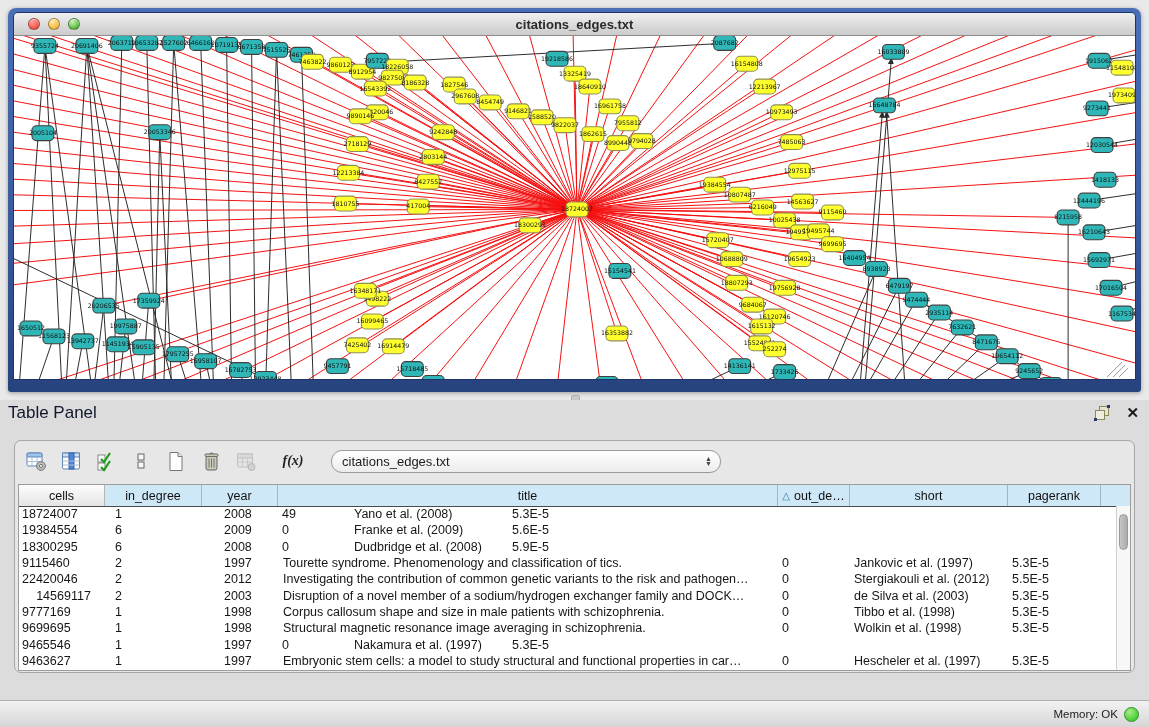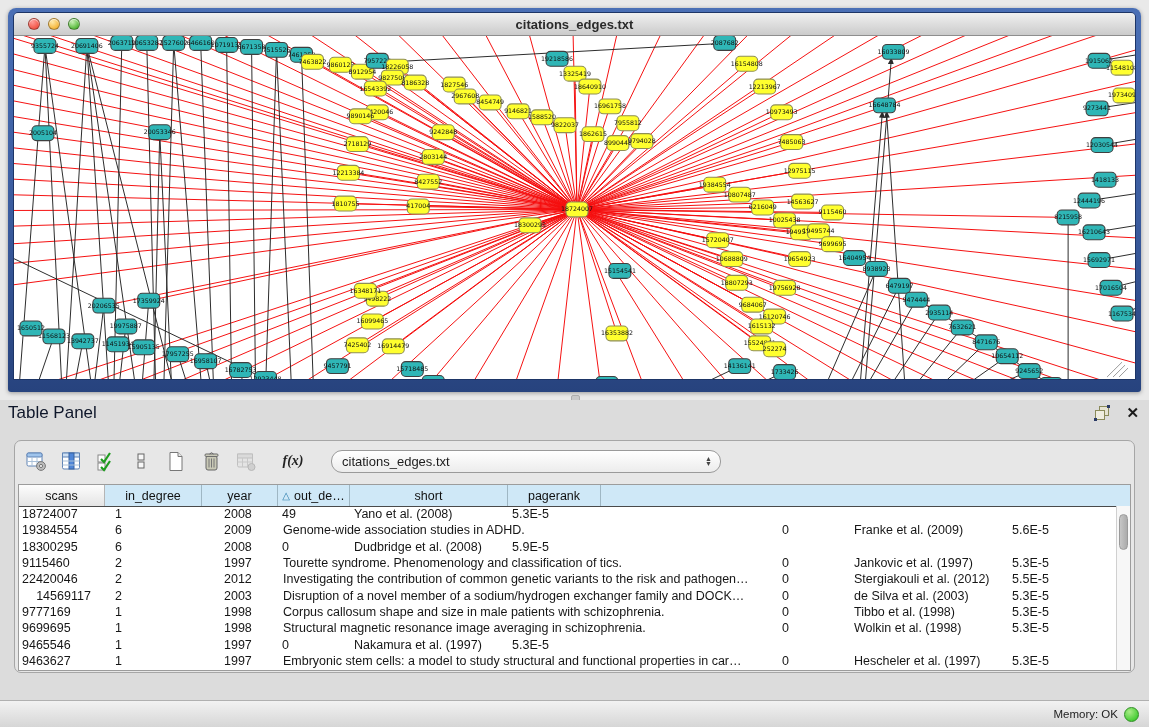--- a/index.html
+++ b/index.html
@@ -873,27 +873,30 @@
         <span class="combo-arrows">
             <span>▲</span>
             <span>▼</span>
           </span>
       </div>
     </div>
 
     <div class="tbl">
       <div class="thead">
           <div class="th gray" style="width: 86px;">
-            <span>scans</span>
+            <span>cells</span>
           </div>
           <div class="th" style="width: 97px;">
             <span>in_degree</span>
           </div>
           <div class="th" style="width: 76px;">
             <span>year</span>
+          </div>
+          <div class="th" style="width: 500px;">
+            <span>title</span>
           </div>
           <div class="th" style="width: 72px;">
             <span class="tri">△</span>
             <span>out_de…</span>
           </div>
           <div class="th" style="width: 158px;">
             <span>short</span>
           </div>
           <div class="th" style="width: 93px;">
             <span>pagerank</span>
@@ -906,21 +909,20 @@
             <div class="td" style="width: 97px; padding-left: 10px; box-sizing: border-box;">1</div>
             <div class="td" style="width: 76px; padding-left: 22px; box-sizing: border-box;">2008</div>
             <div class="td" style="width: 72px; padding-left: 4px; box-sizing: border-box;">49</div>
             <div class="td" style="width: 158px; padding-left: 4px; box-sizing: border-box;">Yano et al. (2008)</div>
             <div class="td" style="width: 93px; padding-left: 4px; box-sizing: border-box;">5.3E-5</div>
           </div>
           <div class="tr">
             <div class="td" style="width: 86px; padding-left: 3px; box-sizing: border-box;">19384554</div>
             <div class="td" style="width: 97px; padding-left: 10px; box-sizing: border-box;">6</div>
             <div class="td" style="width: 76px; padding-left: 22px; box-sizing: border-box;">2009</div>
-            <div class="td" style="width: 500px; padding-left: 5px; box-sizing: border-box;">Genome-wide association studies in ADHD.</div>
             <div class="td" style="width: 72px; padding-left: 4px; box-sizing: border-box;">0</div>
             <div class="td" style="width: 158px; padding-left: 4px; box-sizing: border-box;">Franke et al. (2009)</div>
             <div class="td" style="width: 93px; padding-left: 4px; box-sizing: border-box;">5.6E-5</div>
           </div>
           <div class="tr">
             <div class="td" style="width: 86px; padding-left: 3px; box-sizing: border-box;">18300295</div>
             <div class="td" style="width: 97px; padding-left: 10px; box-sizing: border-box;">6</div>
             <div class="td" style="width: 76px; padding-left: 22px; box-sizing: border-box;">2008</div>
             <div class="td" style="width: 72px; padding-left: 4px; box-sizing: border-box;">0</div>
             <div class="td" style="width: 158px; padding-left: 4px; box-sizing: border-box;">Dudbridge et al. (2008)</div>

